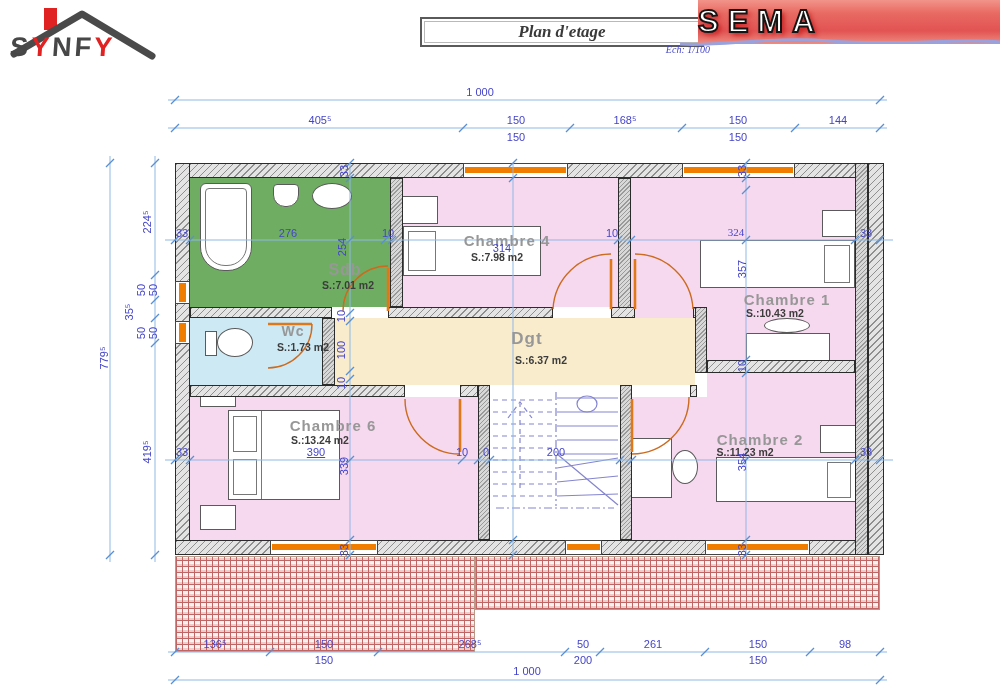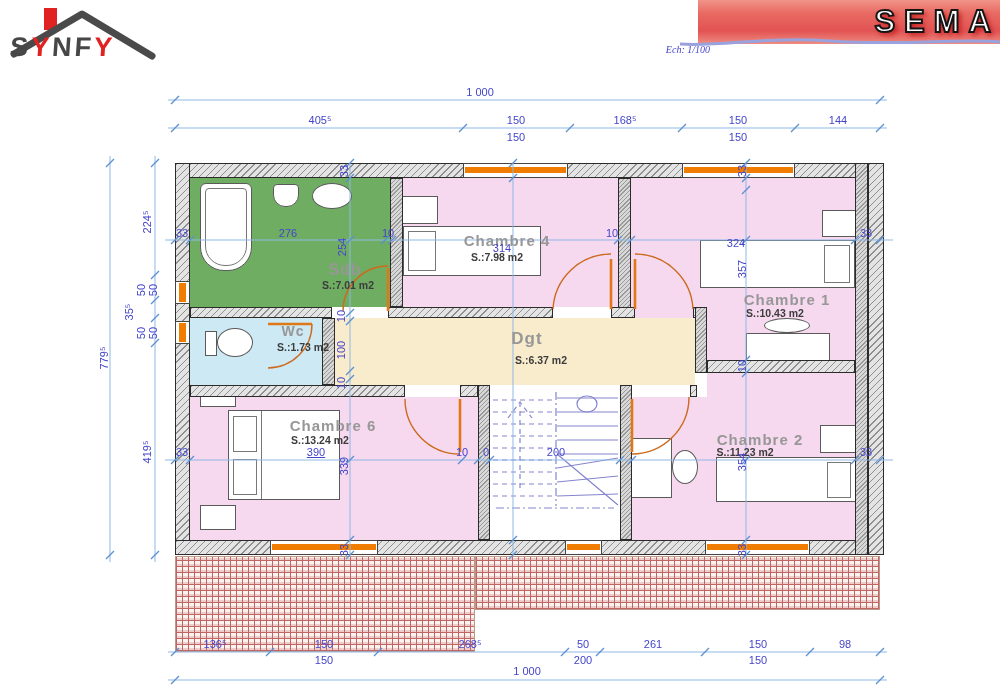--- a/index.html
+++ b/index.html
@@ -10,21 +10,21 @@
   #logo .letters{position:absolute;left:6px;top:30px;font-size:27px;font-weight:bold;
         letter-spacing:3px;transform:skewX(-4deg);}
   .lg{color:#474747;} .lr{color:#e02222;}
   #titlebox{position:absolute;left:420px;top:17px;width:280px;height:26px;border:2px solid #5a5a5a;
         outline:1px solid #b9b9b9;outline-offset:-5px;display:flex;align-items:center;justify-content:center;
         font-family:"Liberation Serif",serif;font-style:italic;font-weight:600;font-size:17px;color:#3a3a3a;background:#fff;}
   #scalenote{position:absolute;left:640px;top:44px;width:70px;text-align:right;
         font-family:"Liberation Serif",serif;font-style:italic;font-size:10px;color:#4444cb;}
   #banner{position:absolute;left:698px;top:0;width:302px;height:44px;
         background:linear-gradient(180deg,#f2948a 0%,#e86a62 30%,#e25353 70%,#ee8c80 100%);
-        display:flex;align-items:center;justify-content:flex-end;}
+        display:flex;align-items:center;justify-content:flex-start;}
   #banner .brand{font-size:31px;font-weight:800;letter-spacing:9px;color:#fff;
         -webkit-text-stroke:2px #151515;text-shadow:3px 3px 5px rgba(190,20,20,.9);}
   #wave{position:absolute;left:680px;top:32px;width:320px;height:16px;}
   
   .room{position:absolute;}
   .wall{position:absolute;background:repeating-linear-gradient(135deg,#8f8f8f 0 1px,#e4e4e4 1px 5px);
         border:1px solid #2b2b2b;box-sizing:border-box;}
   .wall2{position:absolute;background:repeating-linear-gradient(135deg,#9a9a9a 0 1px,#d8d8d8 1px 3px);
         border:1px solid #2b2b2b;box-sizing:border-box;}
   .winwhite{position:absolute;background:#fff;border:1px solid #444;box-sizing:border-box;}
@@ -50,20 +50,23 @@
 <div id="page">
 
   <div id="logo">
     <svg width="160" height="60" viewBox="0 0 160 60">
       <rect x="40" y="6" width="13" height="22" fill="#e02222"></rect>
       <path d="M10,52 L78,12 L148,54" stroke="#4a4a4a" stroke-width="7" fill="none" stroke-linejoin="round" stroke-linecap="round"></path>
     </svg>
     <div class="letters"><span class="lg">S</span><span class="lr">Y</span><span class="lg">N</span><span class="lg">F</span><span class="lr">Y</span></div>
   </div>
 
+  <div id="titlebox">
+    <span>Plan d'etage</span>
+  </div>
   <div id="scalenote">Ech: 1/100</div>
 
   <div id="banner">
     <span class="brand">SEMA</span>
   </div>
   <svg id="wave" viewBox="0 0 320 16">
     <path d="M0,12 C40,15 90,4 150,9 C220,14 280,6 320,10" stroke="#9aa2dd" stroke-width="3" fill="none"></path>
   </svg>
 
   <div class="room" style="left:190px;top:178px;width:200px;height:129px;background:#6fae62"></div>
@@ -230,21 +233,21 @@
       <span class="dim rot" style="left: 153px; top: 290px;">50</span>
       <span class="dim rot" style="left: 129px; top: 312px;">35⁵</span>
       <span class="dim rot" style="left: 141px; top: 333px;">50</span>
       <span class="dim rot" style="left: 153px; top: 333px;">50</span>
       <span class="dim rot" style="left: 147px; top: 452px;">419⁵</span>
       <span class="dim" style="left: 182px; top: 233px;">33</span>
       <span class="dim" style="left: 288px; top: 233px;">276</span>
       <span class="dim" style="left: 388px; top: 233px;">10</span>
       <span class="dim" style="left: 502px; top: 248px;">314</span>
       <span class="dim" style="left: 612px; top: 233px;">10</span>
-      <span class="dim" style="left: 736px; top: 243px;">324</span>
+      <span class="dim" style="left: 736px; top: 232px; font-family: Liberation Serif, serif;">324</span>
       <span class="dim" style="left: 866px; top: 233px;">33</span>
       <span class="dim rot" style="left: 344px; top: 171px;">33</span>
       <span class="dim rot" style="left: 342px; top: 247px;">254</span>
       <span class="dim rot" style="left: 341px; top: 316px;">10</span>
       <span class="dim rot" style="left: 341px; top: 350px;">100</span>
       <span class="dim rot" style="left: 341px; top: 383px;">10</span>
       <span class="dim rot" style="left: 344px; top: 466px;">339</span>
       <span class="dim rot" style="left: 344px; top: 550px;">33</span>
       <span class="dim rot" style="left: 742px; top: 171px;">33</span>
       <span class="dim rot" style="left: 742px; top: 269px;">357</span>

